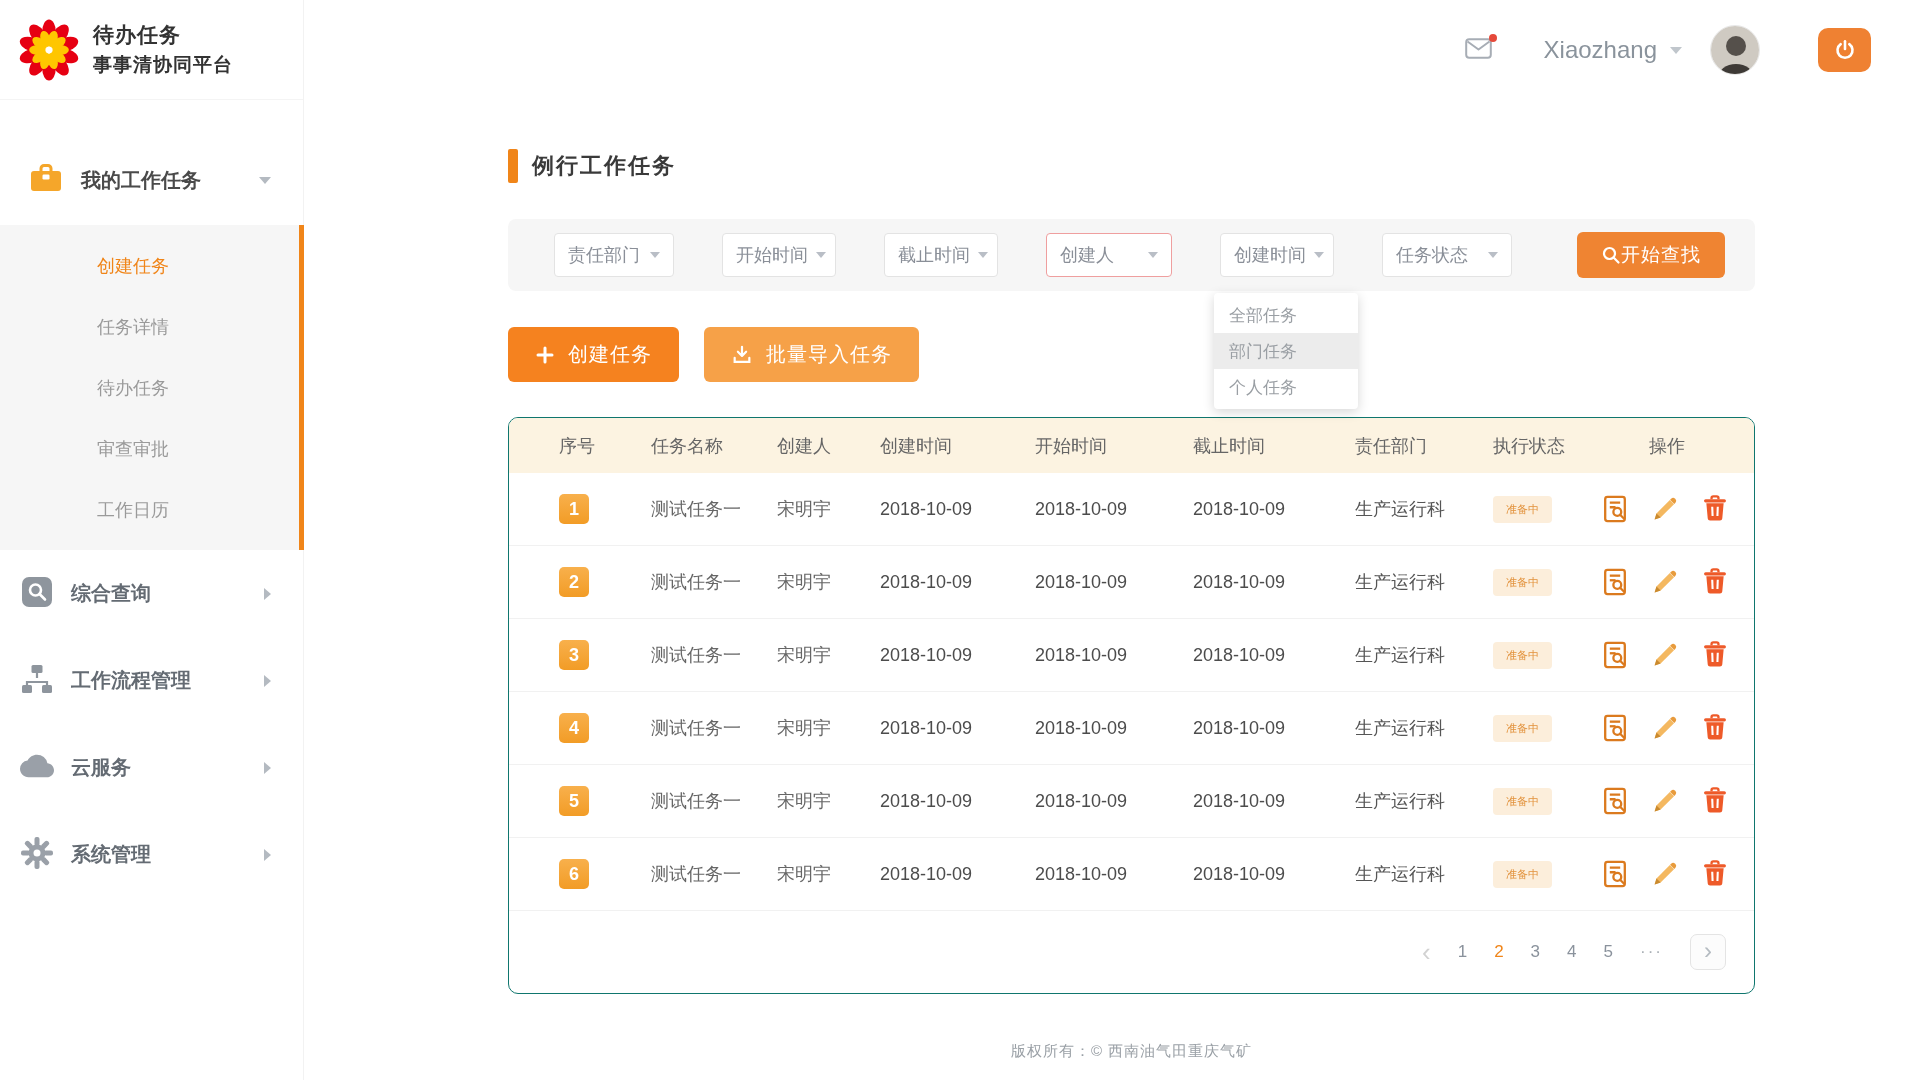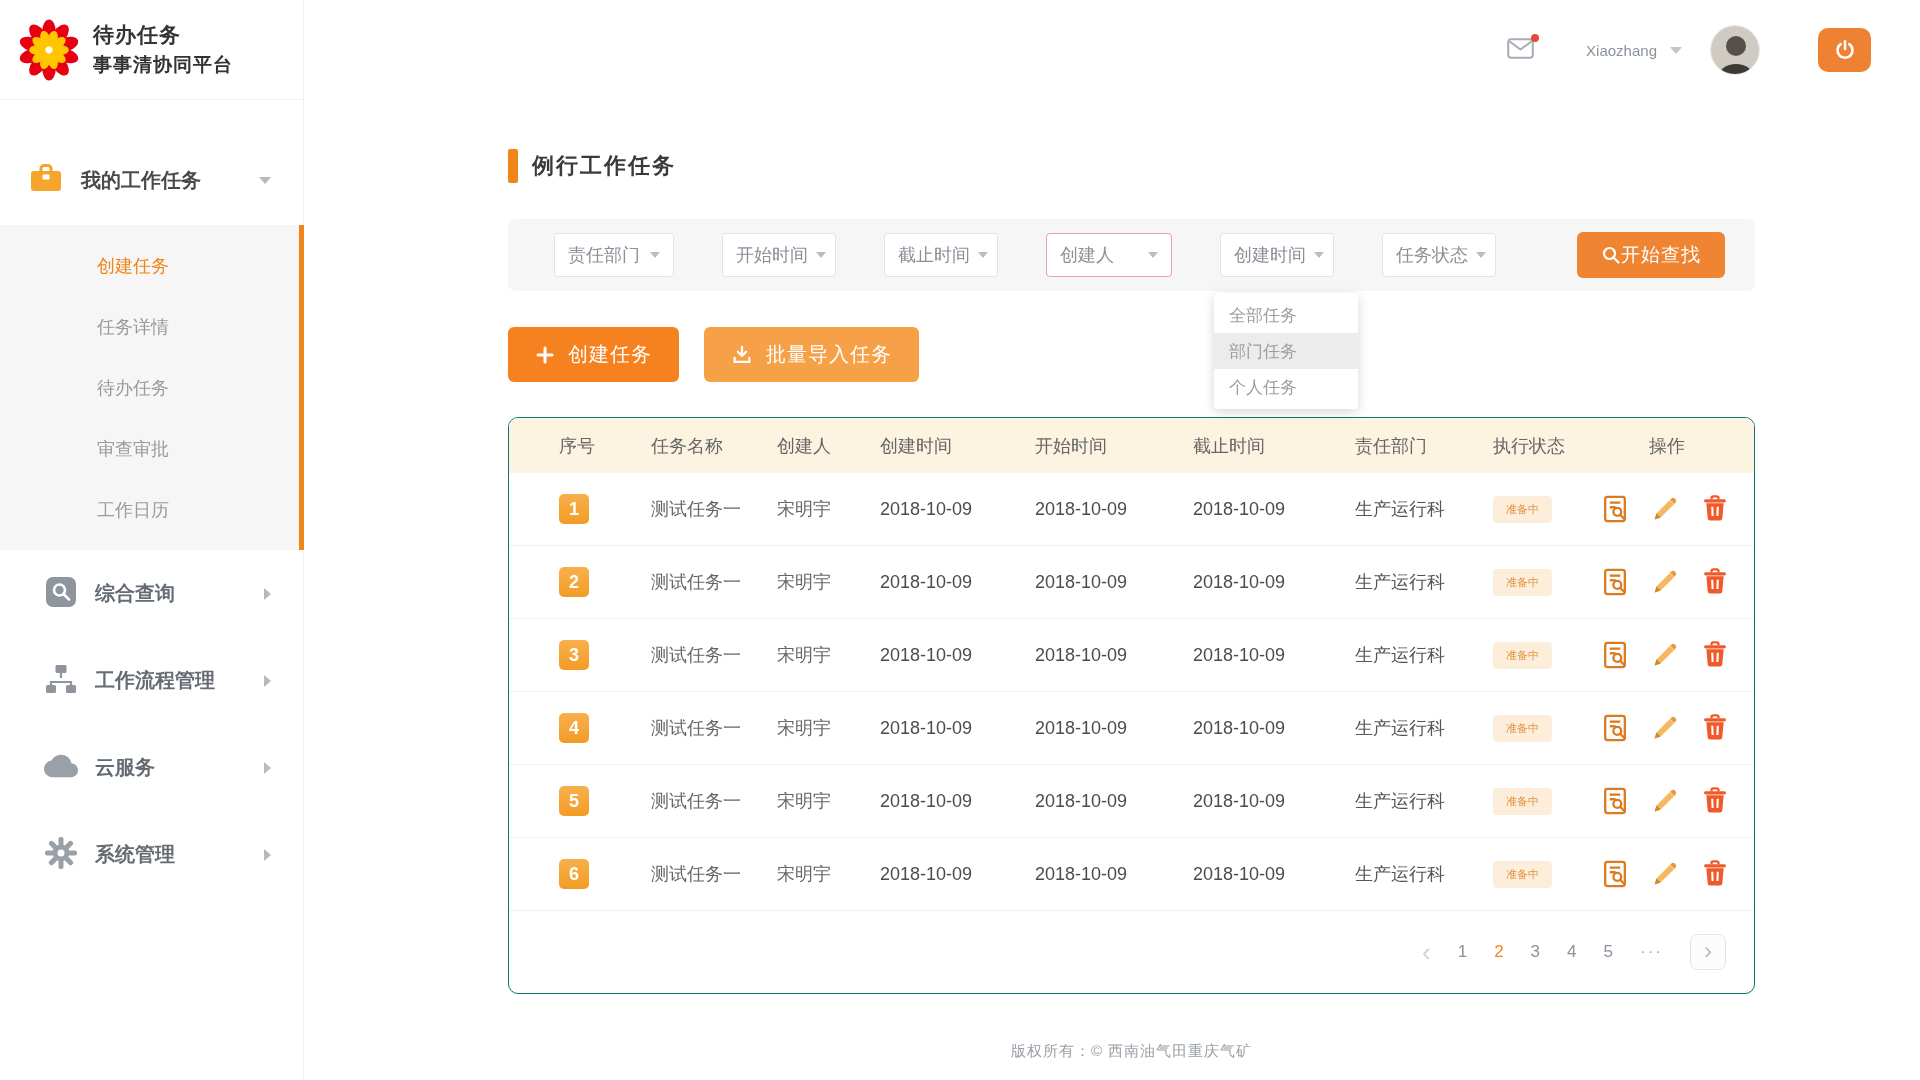--- a/index.html
+++ b/index.html
@@ -9,39 +9,39 @@
 
   
   .sidebar { width: 304px; min-width: 304px; background: #fff; border-right: 1px solid #f2f2f2; }
   .logo-area { height: 100px; display: flex; align-items: center; padding-left: 18px; gap: 13px;
     border-bottom: 1px solid #f4f4f4; }
   .brand-text div:first-child { font-size: 21px; font-weight: 700; color: #333; letter-spacing: 1px; }
   .brand-text div:last-child { font-size: 19px; font-weight: 700; color: #333; letter-spacing: 1px; margin-top: 3px; }
   nav { padding-top: 35px; }
   .menu-primary { height: 90px; display: flex; align-items: center; padding-left: 28px; gap: 17px; cursor: pointer; }
   .menu-primary .mi-label { font-size: 20px; font-weight: 700; color: #4a4a4a; }
-  .menu-item-bottom { height: 87px; display: flex; align-items: center; padding-left: 44px; gap: 17px; cursor: pointer; }
+  .menu-item-bottom { height: 87px; display: flex; align-items: center; padding-left: 20px; gap: 17px; cursor: pointer; }
   .menu-item-bottom .mi-label { font-size: 20px; font-weight: 700; color: #646b73; }
   .caret-down { width: 0; height: 0; border-left: 6px solid transparent; border-right: 6px solid transparent;
     border-top: 7px solid #b4bac1; margin-left: auto; margin-right: 32px; }
   .caret-right { width: 0; height: 0; border-top: 6px solid transparent; border-bottom: 6px solid transparent;
     border-left: 7px solid #b4bac1; margin-left: auto; margin-right: 32px; }
   .submenu { background: #f6f6f6; position: relative; padding: 10px 0; }
   .submenu::after { content: ""; position: absolute; top: 0; right: -1px; bottom: 0; width: 5px; background: #f08519; }
   .submenu-item { height: 61px; display: flex; align-items: center; padding-left: 97px;
     font-size: 18px; color: #9a9a9a; cursor: pointer; }
   .submenu-item.active { color: #f08519; }
 
   
   .main { flex: 1; display: flex; flex-direction: column; background: #fff; }
   .topbar { height: 100px; display: flex; align-items: center; justify-content: flex-end; padding-right: 49px; }
   .mail-wrap { position: relative; margin-right: 52px; cursor: pointer; }
   .mail-dot { position: absolute; top: -4px; right: -5px; width: 8px; height: 8px; border-radius: 50%; background: #e5493a; }
   .user-block { display: flex; align-items: center; gap: 13px; cursor: pointer; margin-right: 28px; }
-  .user-name { font-size: 15px; color: #8a939c; }
+  .user-name { font-size: 24px; color: #8a939c; }
   .user-block .caret-down { margin: 0; border-top-color: #c0c6cc; }
   .avatar { width: 50px; height: 50px; border-radius: 50%; overflow: hidden; margin-right: 58px; cursor: pointer;
     border: 1px solid #e7e7e7; }
   .power-btn { width: 53px; height: 44px; border-radius: 10px; background: #ef8132; border: none; cursor: pointer;
     display: flex; align-items: center; justify-content: center; }
 
   
   .content { padding: 0 165px 0 204px; position: relative; }
   .title-row { display: flex; align-items: center; margin-top: 46px; height: 40px; }
   .title-accent { width: 10px; height: 34px; background: #f08519; border-radius: 2px; margin-right: 14px; }
@@ -49,21 +49,21 @@
 
   .filter-bar { margin-top: 33px; height: 72px; background: #f6f6f6; border-radius: 8px;
     display: flex; align-items: center; gap: 48px; padding: 0 30px 0 46px; position: relative; z-index: 5; }
   .filter-select { height: 44px; background: #fff; border: 1px solid #e3e3e3; border-radius: 4px;
     display: flex; align-items: center; justify-content: space-between; padding: 0 13px; cursor: pointer; }
   .filter-select:nth-child(1) { width: 120px; }
   .filter-select:nth-child(2) { width: 114px; }
   .filter-select:nth-child(3) { width: 114px; }
   .filter-select:nth-child(4) { width: 126px; }
   .filter-select:nth-child(5) { width: 114px; }
-  .filter-select:nth-child(6) { width: 114px; }
+  .filter-select:nth-child(6) { width: 130px; }
   .filter-select.active { border-color: #ef9f9f; }
   .sel-label { font-size: 18px; color: #8a8f98; white-space: nowrap; }
   .sel-caret { width: 0; height: 0; border-left: 5px solid transparent; border-right: 5px solid transparent;
     border-top: 6px solid #b9bec6; margin-left: 8px; }
   .search-btn { margin-left: auto; height: 46px; border: none; border-radius: 6px; background: #ef8432; color: #fff;
     font-size: 19px; display: flex; align-items: center; padding: 0 24px; cursor: pointer;
     font-family: inherit; letter-spacing: 1px; }
 
   .dropdown { position: absolute; top: 74px; left: 706px; width: 144px; background: #fff; border-radius: 4px;
     box-shadow: 0 3px 12px rgba(0,0,0,0.16); z-index: 20; padding: 4px 0; }

